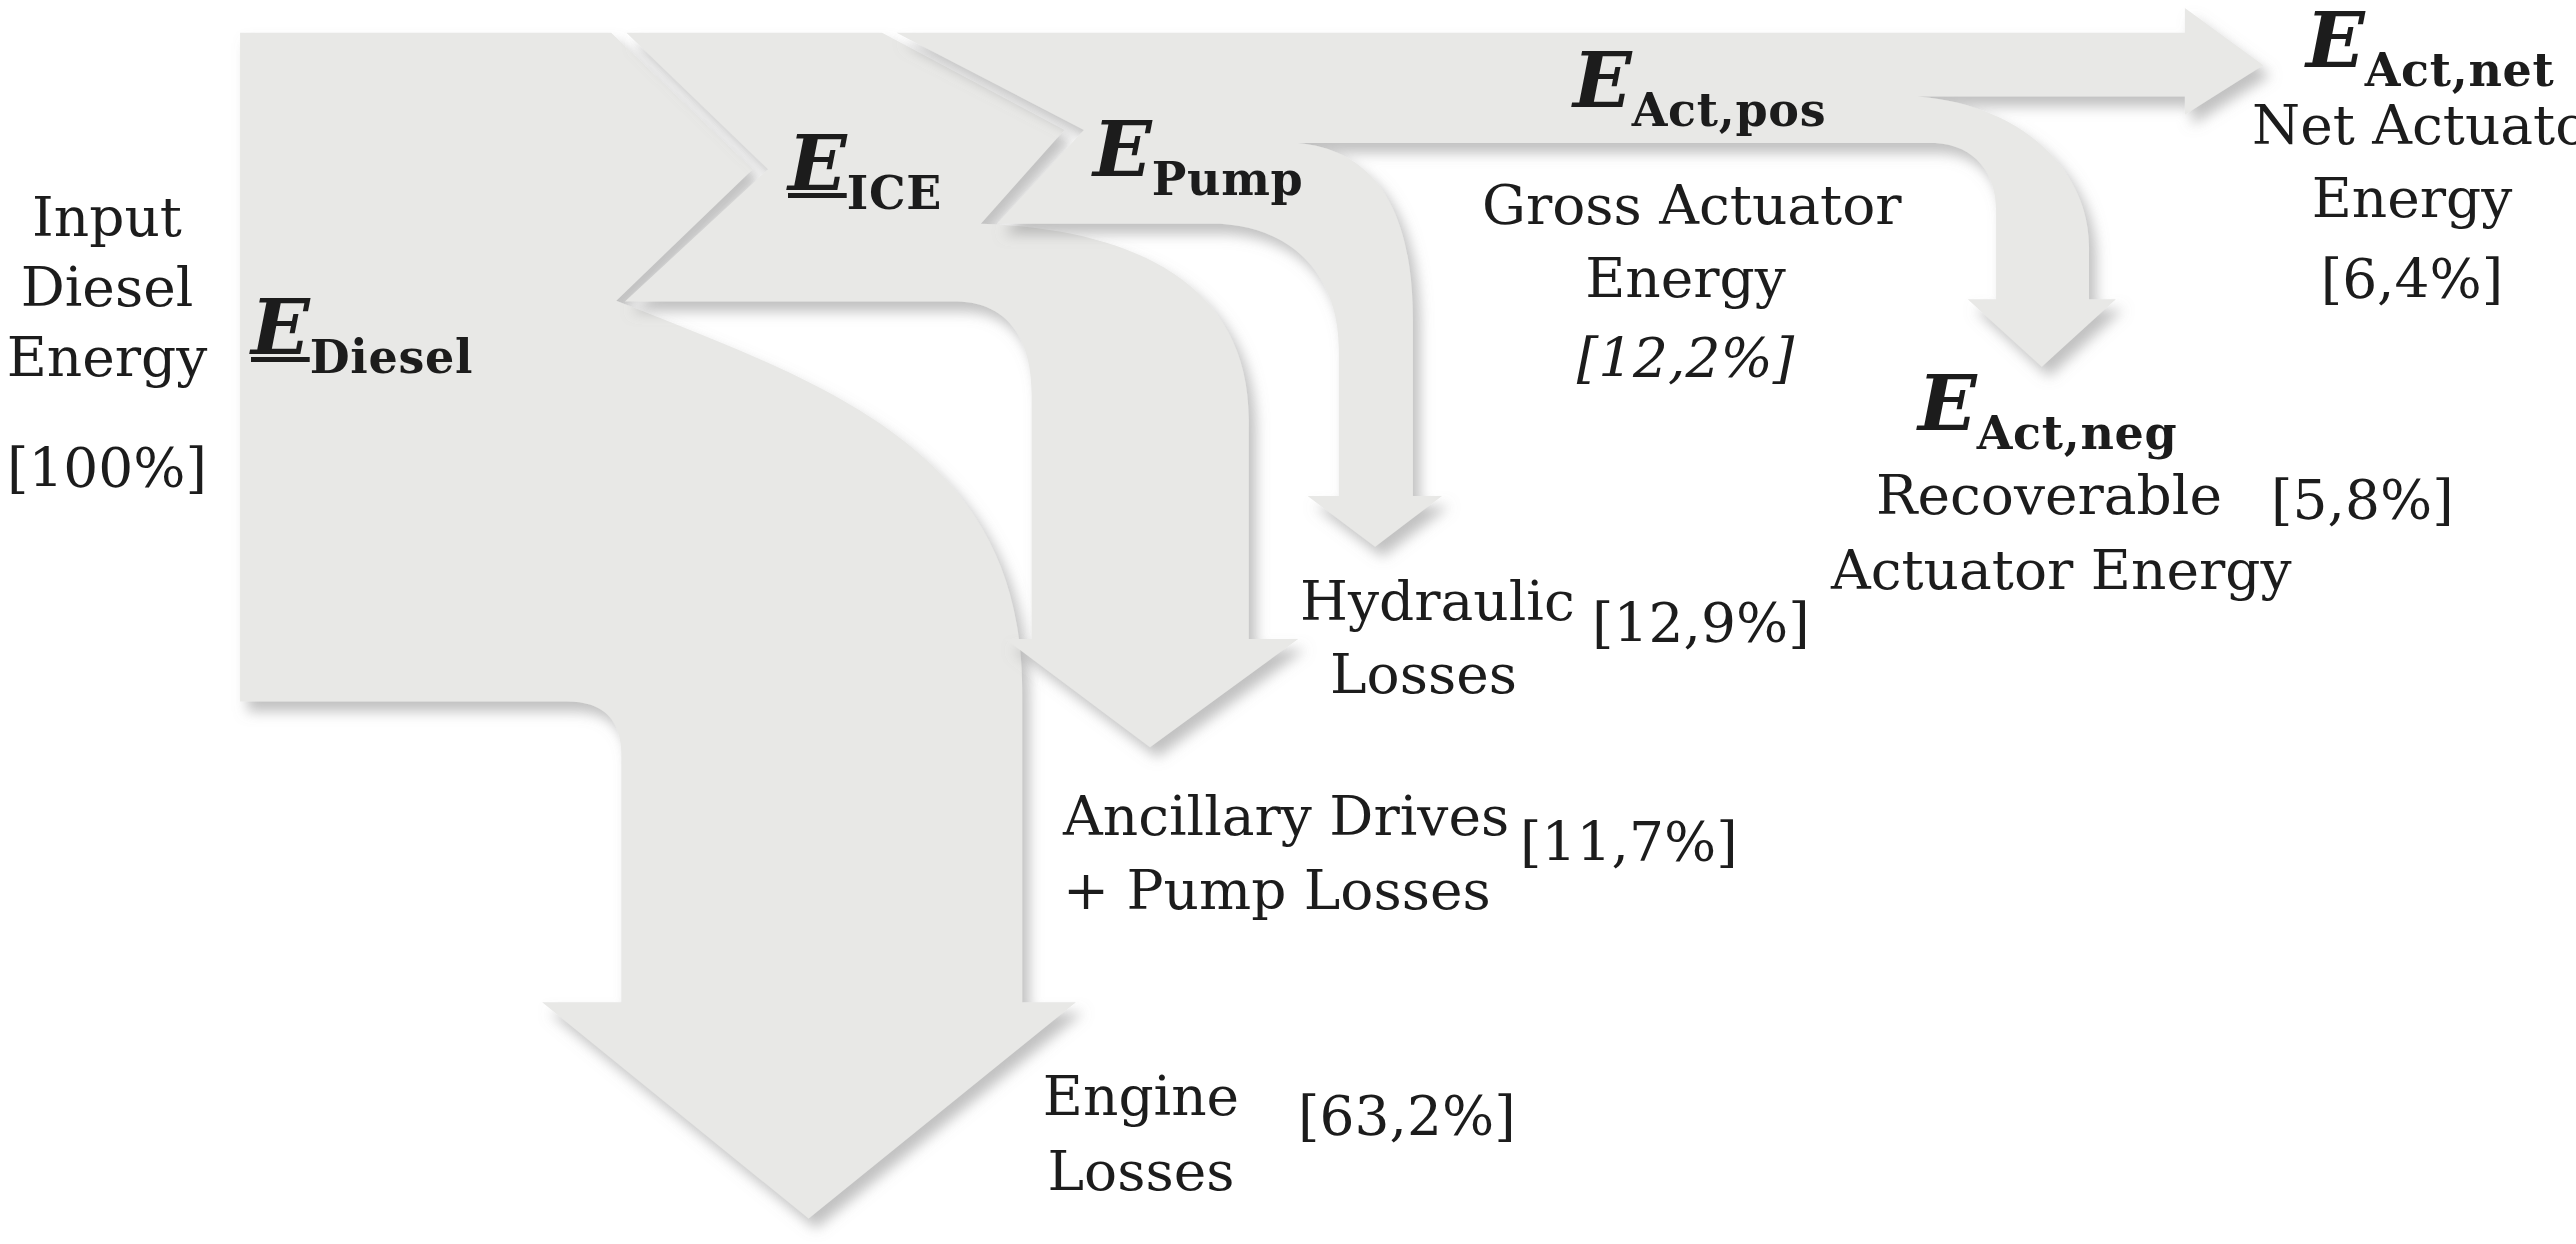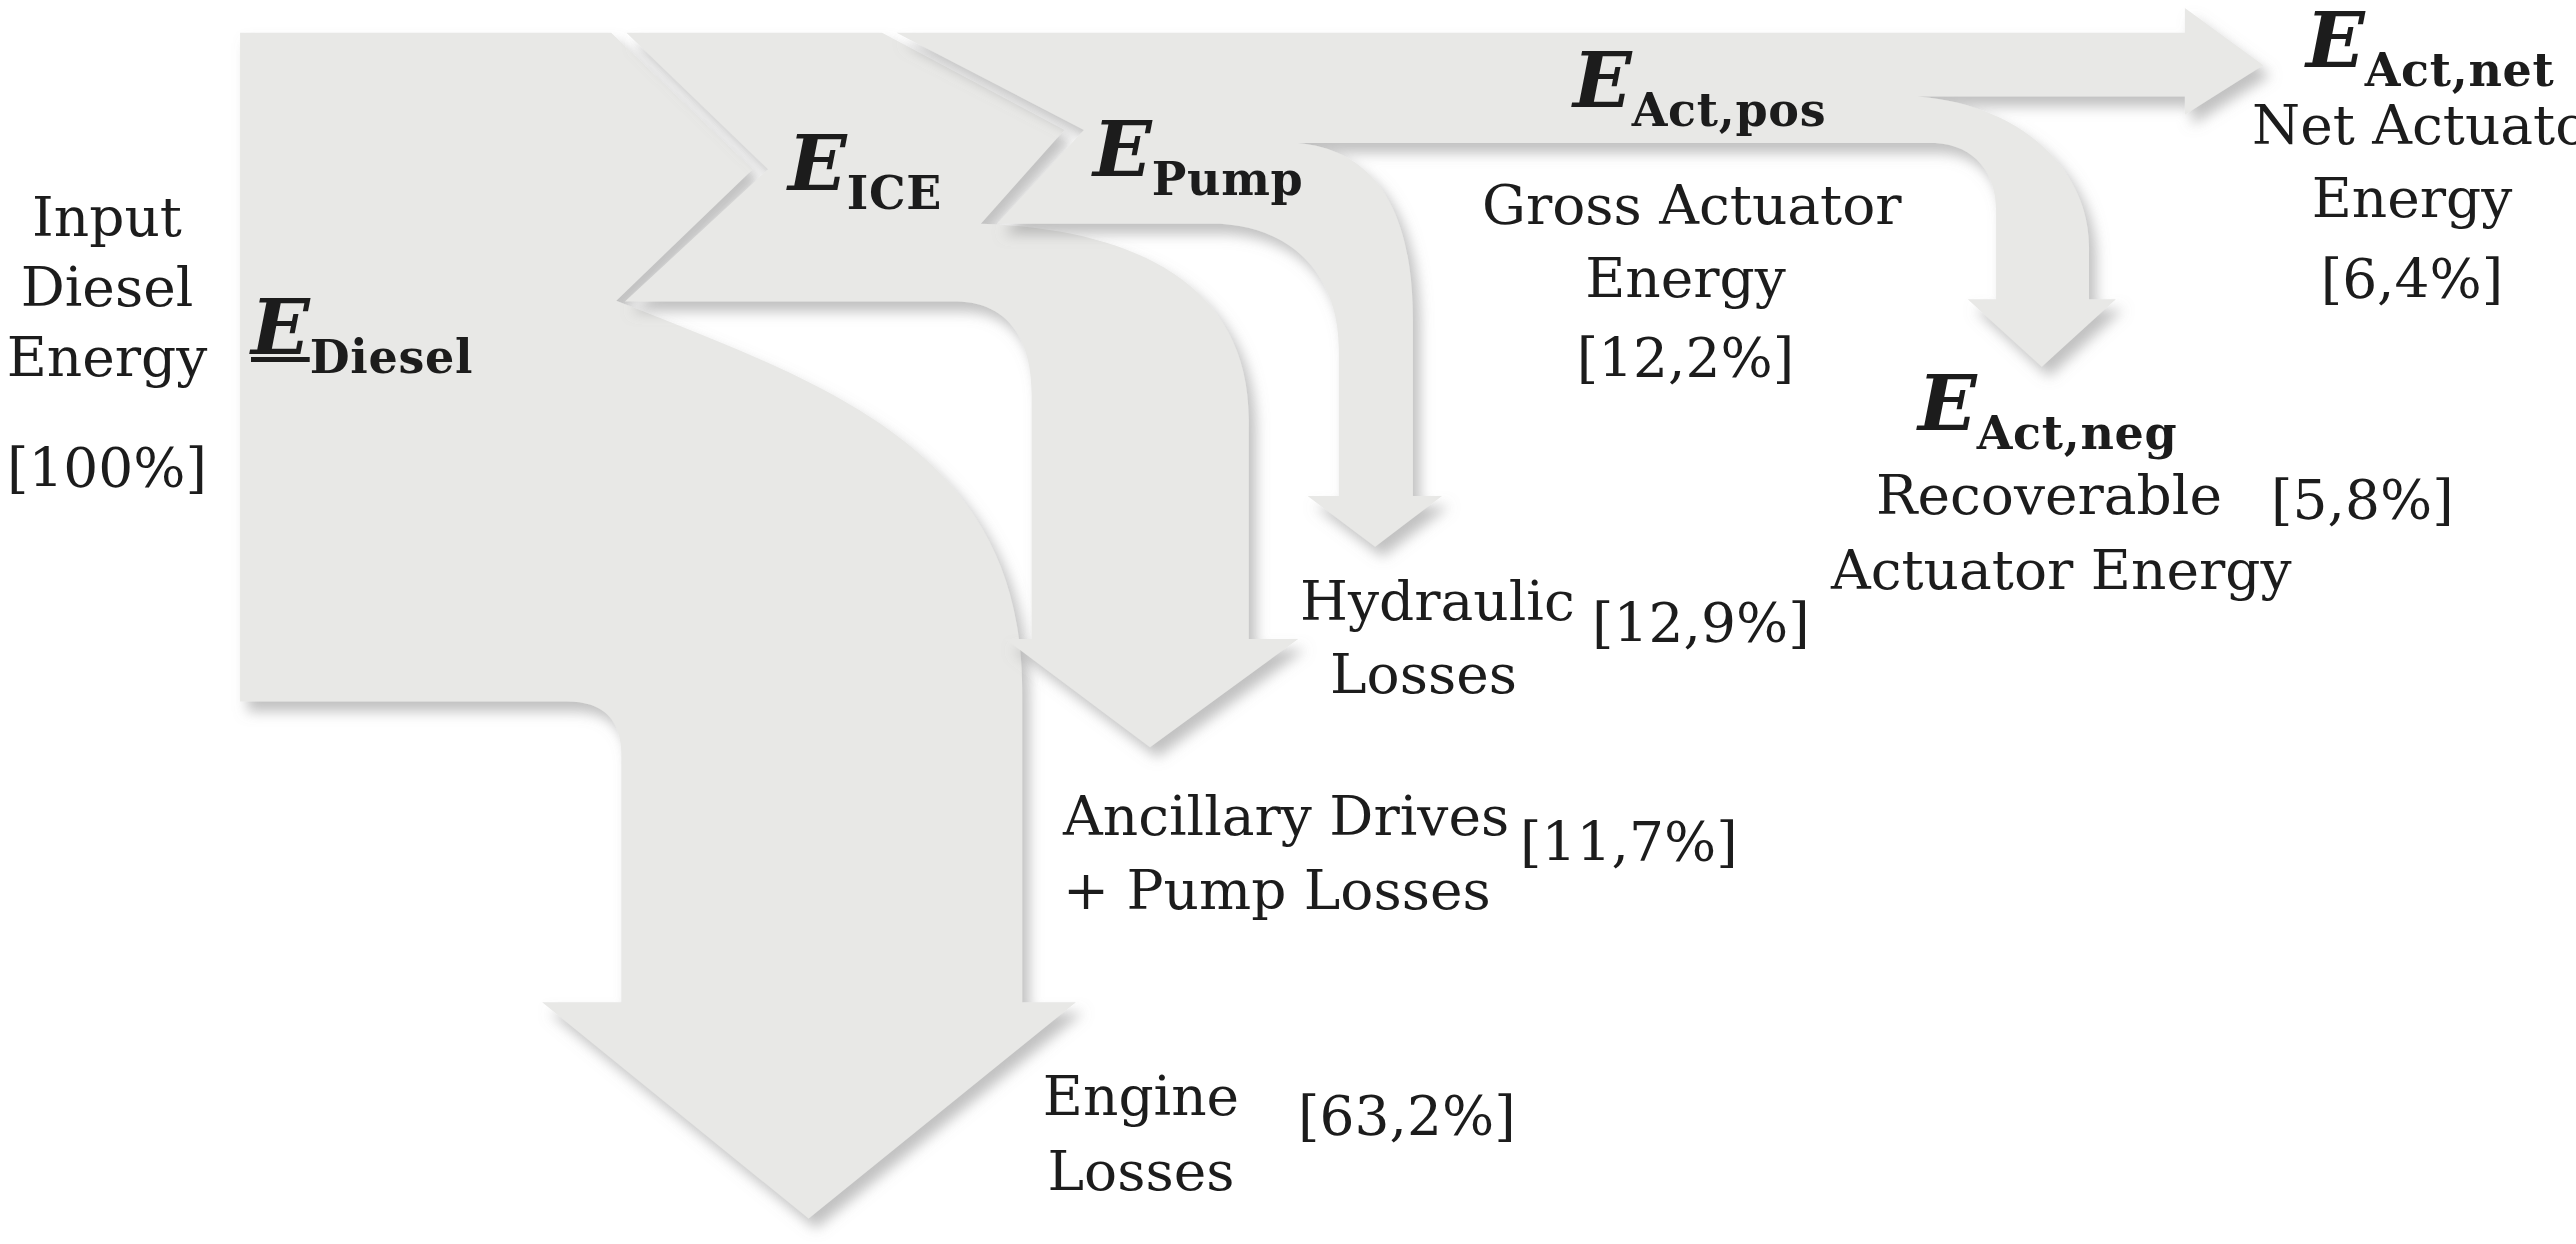--- a/index.html
+++ b/index.html
@@ -57,36 +57,36 @@
     <span class="block">Input</span>
     <span class="block">Diesel</span>
     <span class="block">Energy</span>
   </div>
   <div class="lbl pct center" style="left:0px;top:432px;width:214px;">[100%]</div>
 
   <div class="lbl" style="left:251px;top:291px;text-decoration:underline;">
     <span class="esym">E</span><span class="esub">Diesel</span>
   </div>
 
-  <div class="lbl" style="left:788px;top:127px;">
+  <div class="lbl" style="left:788px;top:127px;text-decoration:underline;">
     <span class="esym">E</span><span class="esub">ICE</span>
   </div>
 
   <div class="lbl" style="left:1093px;top:113px;">
     <span class="esym">E</span><span class="esub">Pump</span>
   </div>
 
   <div class="lbl" style="left:1573px;top:44px;">
     <span class="esym">E</span><span class="esub">Act,pos</span>
   </div>
   <div class="lbl center" style="left:1482px;top:169px;width:407px;">
     <span class="block">Gross Actuator</span>
     <span class="block">Energy</span>
   </div>
-  <div class="lbl pct center" style="left:1482px;top:322px;width:407px;">[12,2%]</div>
+  <div class="lbl pct center" style="left:1482px;top:322px;width:407px;font-style:italic;">[12,2%]</div>
 
   <div class="lbl" style="left:2306px;top:3.6px;">
     <span class="esym">E</span><span class="esub">Act,net</span>
   </div>
   <div class="lbl center" style="left:2252px;top:89px;width:320px;line-height:73px;">
     <span class="block">Net Actuator</span>
     <span class="block">Energy</span>
   </div>
   <div class="lbl pct center" style="left:2252px;top:243px;width:320px;">[6,4%]</div>
 

